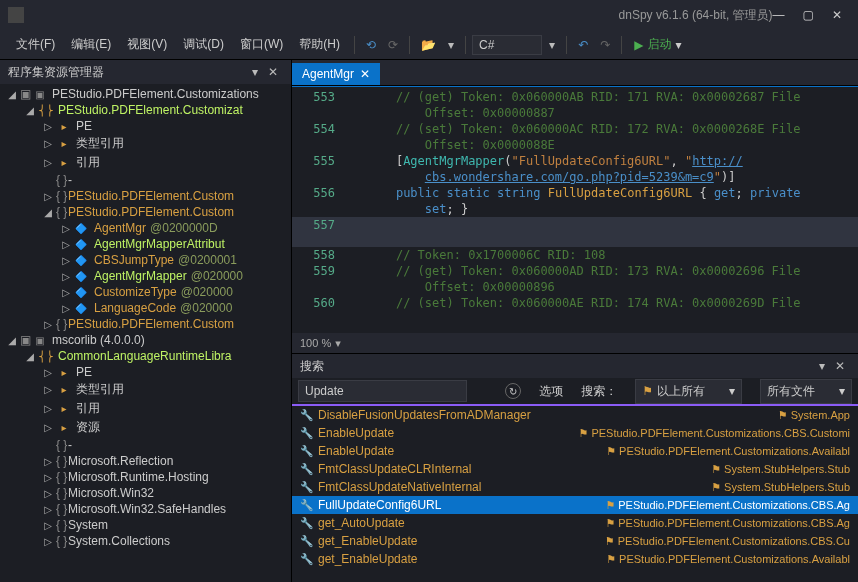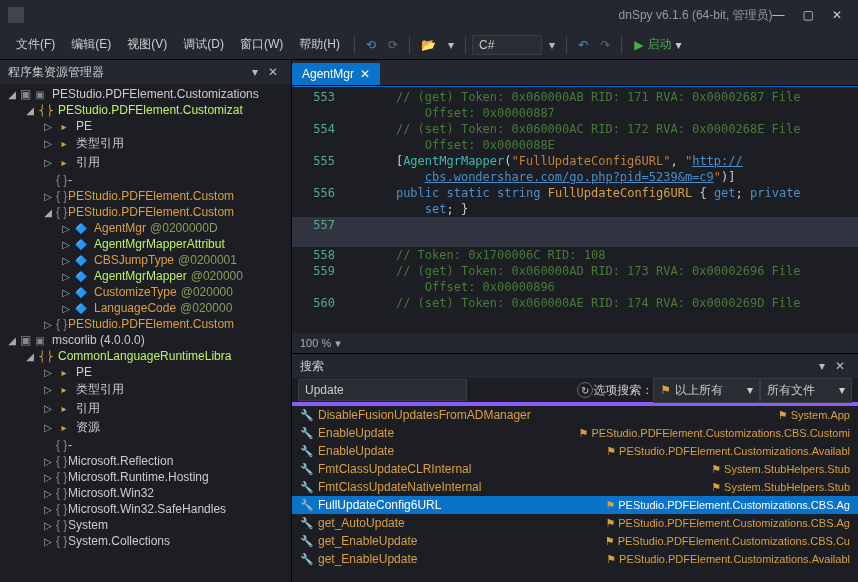--- a/index.html
+++ b/index.html
@@ -40,21 +40,21 @@
 .marker { width: 20px; flex-shrink: 0; }
 .code-text { flex: 1; white-space: pre; }
 .cm { color: #4a7a3a; }
 .kw { color: #4a8fc9; }
 .ty { color: #3fb8af; }
 .mth { color: #d8a042; }
 .str { color: #c08040; }
 .lnk { color: #4a8fc9; text-decoration: underline; }
 .zoom-bar { height: 20px; background: #252730; display: flex; align-items: center; padding: 0 8px; color: #aaa; font-size: 11px; }
 .search-panel { height: 229px; background: #1c1e24; border-top: 1px solid #000; display: flex; flex-direction: column; }
-.search-controls { height: 28px; background: #1c1e24; display: flex; align-items: center; padding: 0 6px; gap: 0; border-bottom: 4px solid #8b5cf6; }
+.search-controls { height: 28px; background: #1c1e24; display: flex; align-items: center; padding: 0 6px; gap: 18px; border-bottom: 2px solid #8b5cf6; }
 .search-input { flex: 1; background: #2a2c34; border: 1px solid #3a3c44; color: #ccc; padding: 3px 6px; font-size: 12px; max-width: 200px; }
 .dd { background: #2a2c34; border: 1px solid #3a3c44; color: #ccc; padding: 3px 6px; font-size: 12px; display: flex; align-items: center; gap: 4px; }
 .results { flex: 1; overflow: auto; }
 .result-row { display: flex; align-items: center; padding: 2px 8px; cursor: pointer; }
 .result-row.selected { background: #0a72c9; color: #fff; }
 .result-row .ricon { width: 18px; color: #6495ed; font-size: 11px; }
 .result-row .rname { color: #d8a042; flex: 1; white-space: nowrap; overflow: hidden; text-overflow: ellipsis; }
 .result-row.selected .rname { color: #fff; }
 .result-row .rloc { color: #d8a042; font-size: 11px; white-space: nowrap; overflow: hidden; max-width: 310px; }
 .result-row.selected .rloc { color: #fff; }

